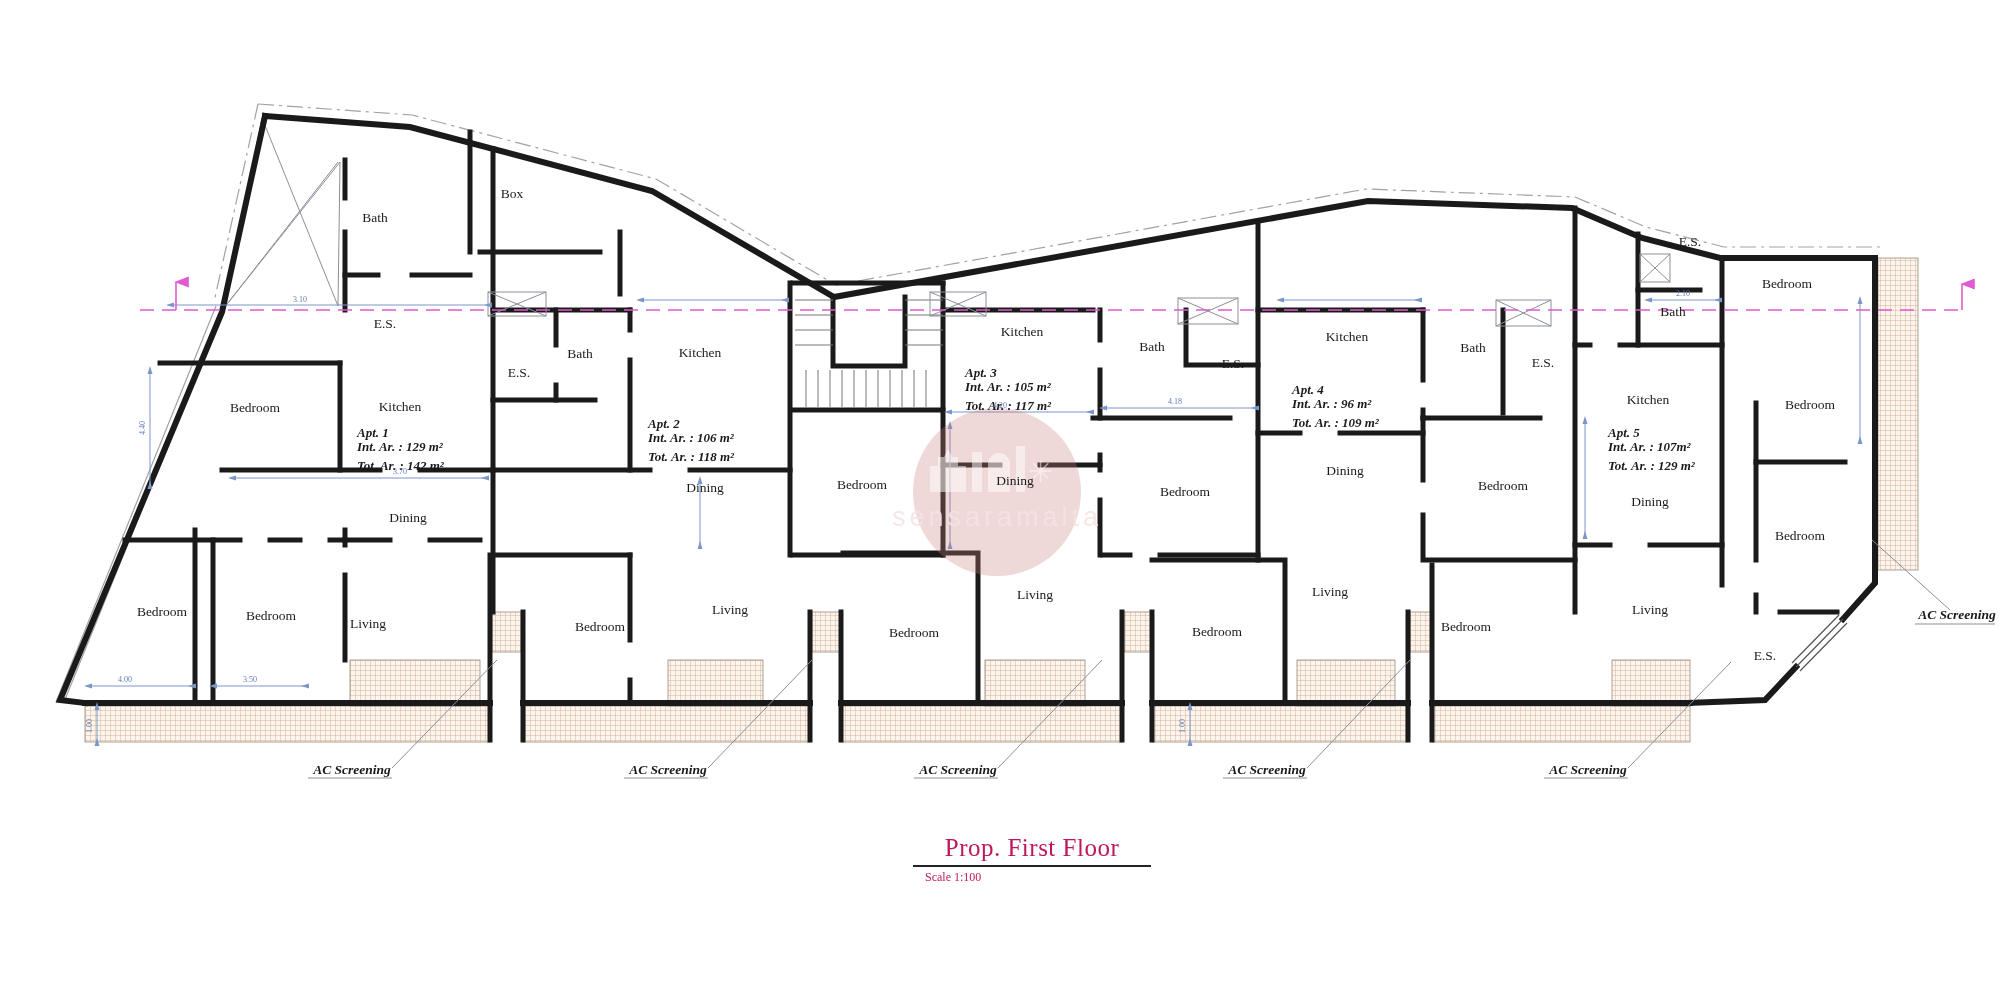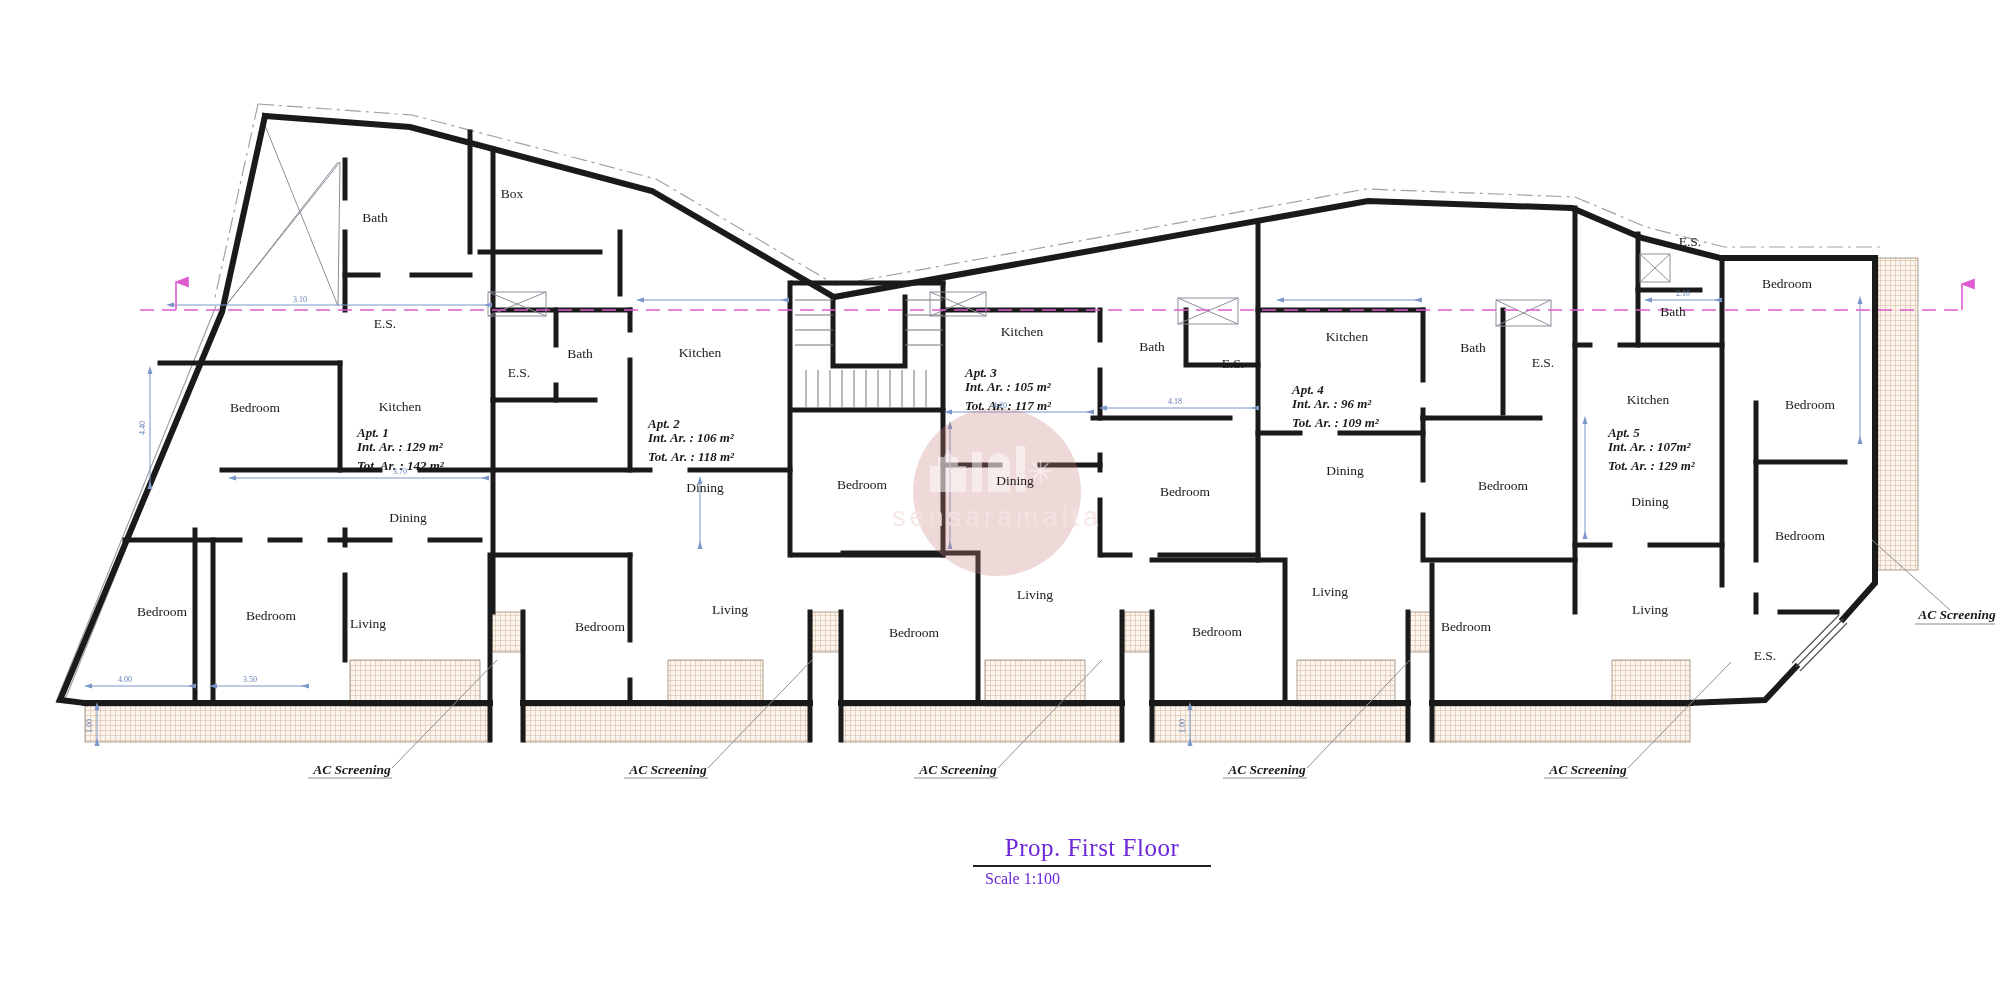--- a/index.html
+++ b/index.html
@@ -1,22 +1,22 @@
 <!DOCTYPE html>
 <html><head>
 <meta charset="utf-8">
 <style>
   html,body{margin:0;padding:0;background:#ffffff;}
   .canvas{position:relative;width:2000px;height:992px;background:#ffffff;overflow:hidden;
           font-family:"Liberation Serif", serif;}
   svg{position:absolute;left:0;top:0;}
-  .titleblock{position:absolute;left:973px;top:834px;width:238px;color:#6d28d9;}
+  .titleblock{position:absolute;left:913px;top:834px;width:238px;color:#be185d;}
   .titleblock .t1{font-size:25px;letter-spacing:.5px;text-align:center;
                   border-bottom:2px solid #222;padding:0 2px 3px 2px;}
-  .titleblock .t2{font-size:16px;padding:3px 0 0 12px;}
+  .titleblock .t2{font-size:12px;padding:3px 0 0 12px;}
   text{font-family:"Liberation Serif", serif;}
   .room{font-size:13.5px;fill:#1a1a1a;}
   .aptinfo{font-size:13px;font-style:italic;font-weight:bold;fill:#1a1a1a;}
   .aclabel{font-size:13.5px;font-style:italic;font-weight:bold;fill:#1a1a1a;}
   .dim{font-size:8px;fill:#5f7cb8;}
   .wm-text{font-size:27px;letter-spacing:4px;fill:#f7e3e3;opacity:.85;font-family:"Liberation Sans",sans-serif;}
 </style>
 </head>
 <body>
 

